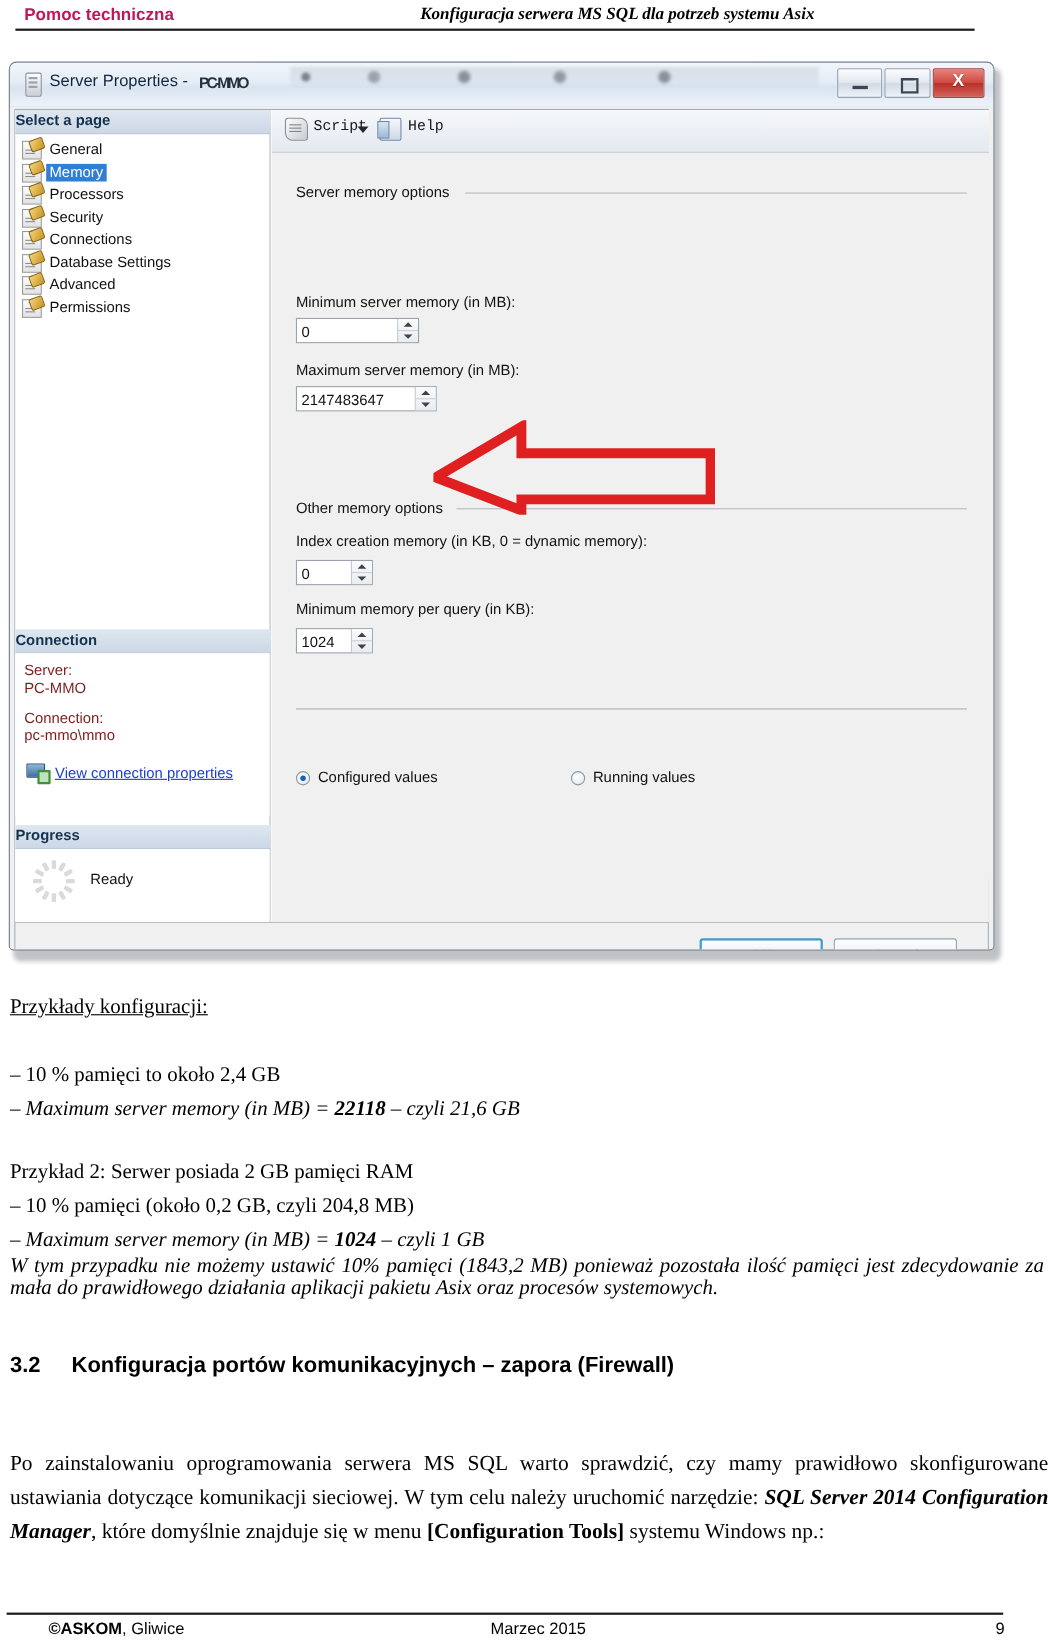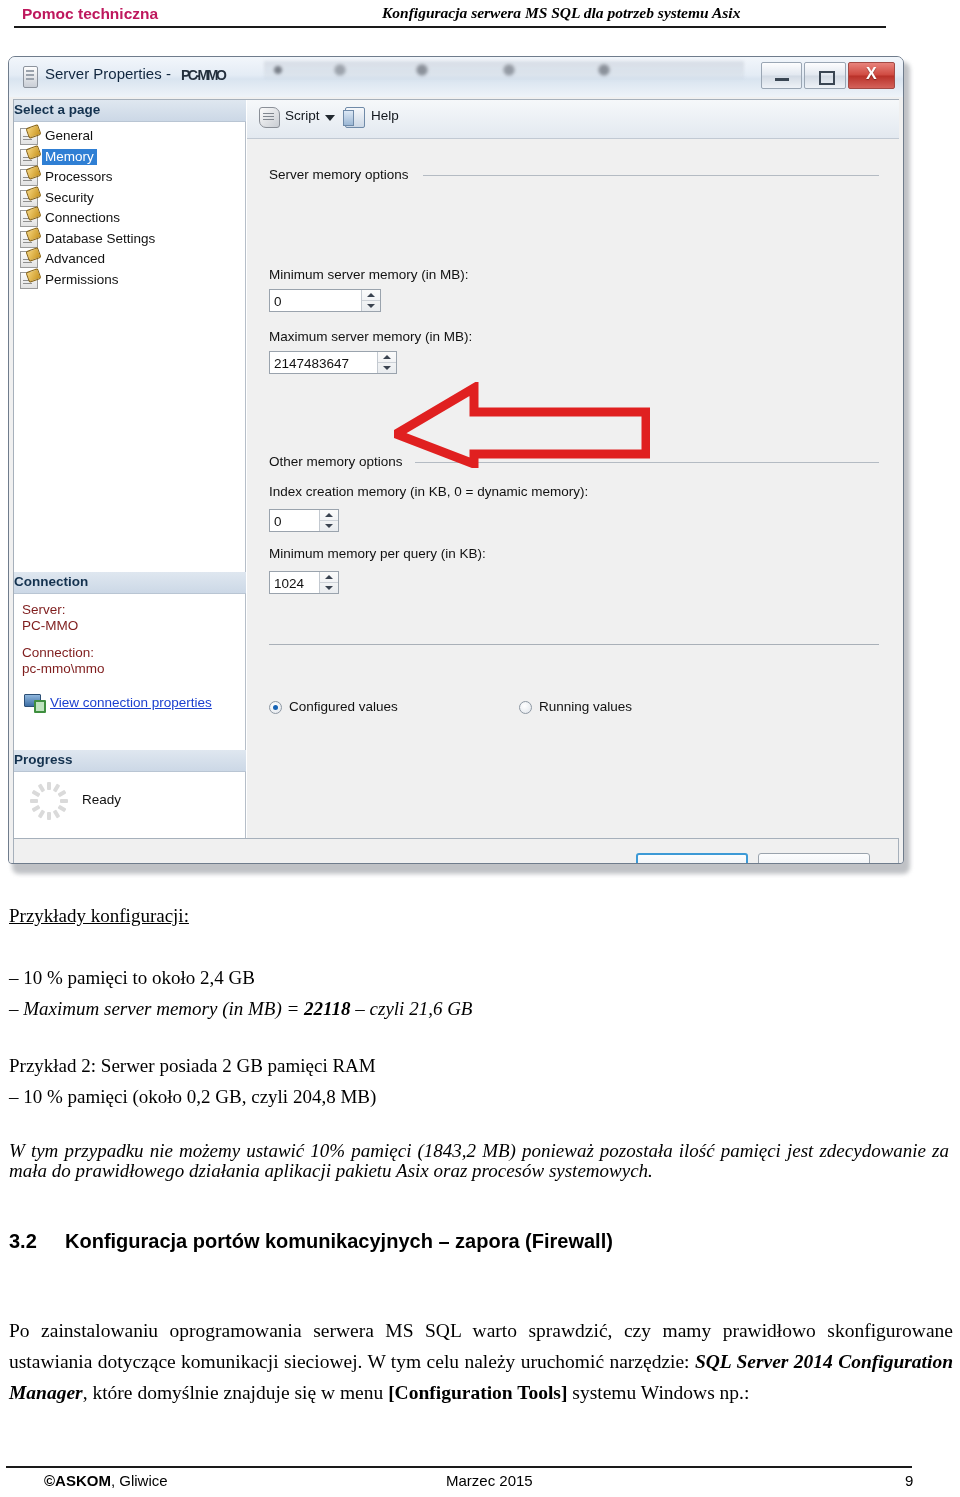--- a/index.html
+++ b/index.html
@@ -204,21 +204,21 @@
     position:absolute;left:233px;top:0;width:652px;height:738px;
     background:#f0f0f0;box-sizing:border-box;
   }
   .toolbar{
     position:absolute;left:0;top:0;width:652px;height:38px;
     background:linear-gradient(#f6f8fa,#e3e9f0);
     border-bottom:1px solid #c1c9d3;
   }
   .tb-item{
     position:absolute;top:8px;
-    font-family:Liberation Sans, sans-serif;font-size:13.5px;color:#12171d;
+    font-family:Liberation Mono, monospace;font-size:13.5px;color:#12171d;
   }
   .script-ico{
     position:absolute;left:12px;top:7px;width:19px;height:19px;
     background:linear-gradient(135deg,#fbfbfb,#c9cdd3);
     border:1px solid #8a8f97;border-radius:3px 7px 3px 7px;
   }
   .script-ico:after{
     content:"";position:absolute;left:3px;top:5px;width:11px;height:1px;
     background:#80868e;box-shadow:0 3px 0 #80868e,0 6px 0 #80868e;
   }
@@ -546,20 +546,23 @@
 
   <div class="t s1 u" style="left:9px;top:905px">Przykłady konfiguracji:</div>
 
   <div class="t s1" style="left:9px;top:967px">– 10 % pamięci to około 2,4 GB</div>
   <div class="t s1" style="left:9px;top:998px">
     <span class="i">– Maximum server memory (in MB) = </span><span class="i b">22118</span><span class="i"> – czyli 21,6 GB</span>
   </div>
 
   <div class="t s1" style="left:9px;top:1055px">Przykład 2: Serwer posiada 2 GB pamięci RAM</div>
   <div class="t s1" style="left:9px;top:1086px">– 10 % pamięci (około 0,2 GB, czyli 204,8 MB)</div>
+  <div class="t s1" style="left:9px;top:1117px">
+    <span class="i">– Maximum server memory (in MB) = </span><span class="i b">1024</span><span class="i"> – czyli 1 GB</span>
+  </div>
   <div class="para i" style="top:1141px;width:940px;font-size:19px;line-height:20px">W tym przypadku nie możemy ustawić 10% pamięci (1843,2 MB) ponieważ pozostała ilość pamięci jest zdecydowanie za mała do prawidłowego działania aplikacji pakietu Asix oraz procesów systemowych.</div>
 
   <div class="h32">
     <span class="num">3.2</span><span>Konfiguracja portów komunikacyjnych – zapora (Firewall)</span>
   </div>
 
   <div class="para" style="top:1315px">
     <span>Po zainstalowaniu oprogramowania serwera MS SQL warto sprawdzić, czy mamy prawidłowo skonfigurowane ustawiania dotyczące komunikacji sieciowej. W tym celu należy uruchomić narzędzie: </span><span class="i b">SQL Server 2014 Configuration Manager</span><span>, które domyślnie znajduje się w menu </span><span class="b">[Configuration Tools]</span><span> systemu Windows np.:</span>
   </div>
 

